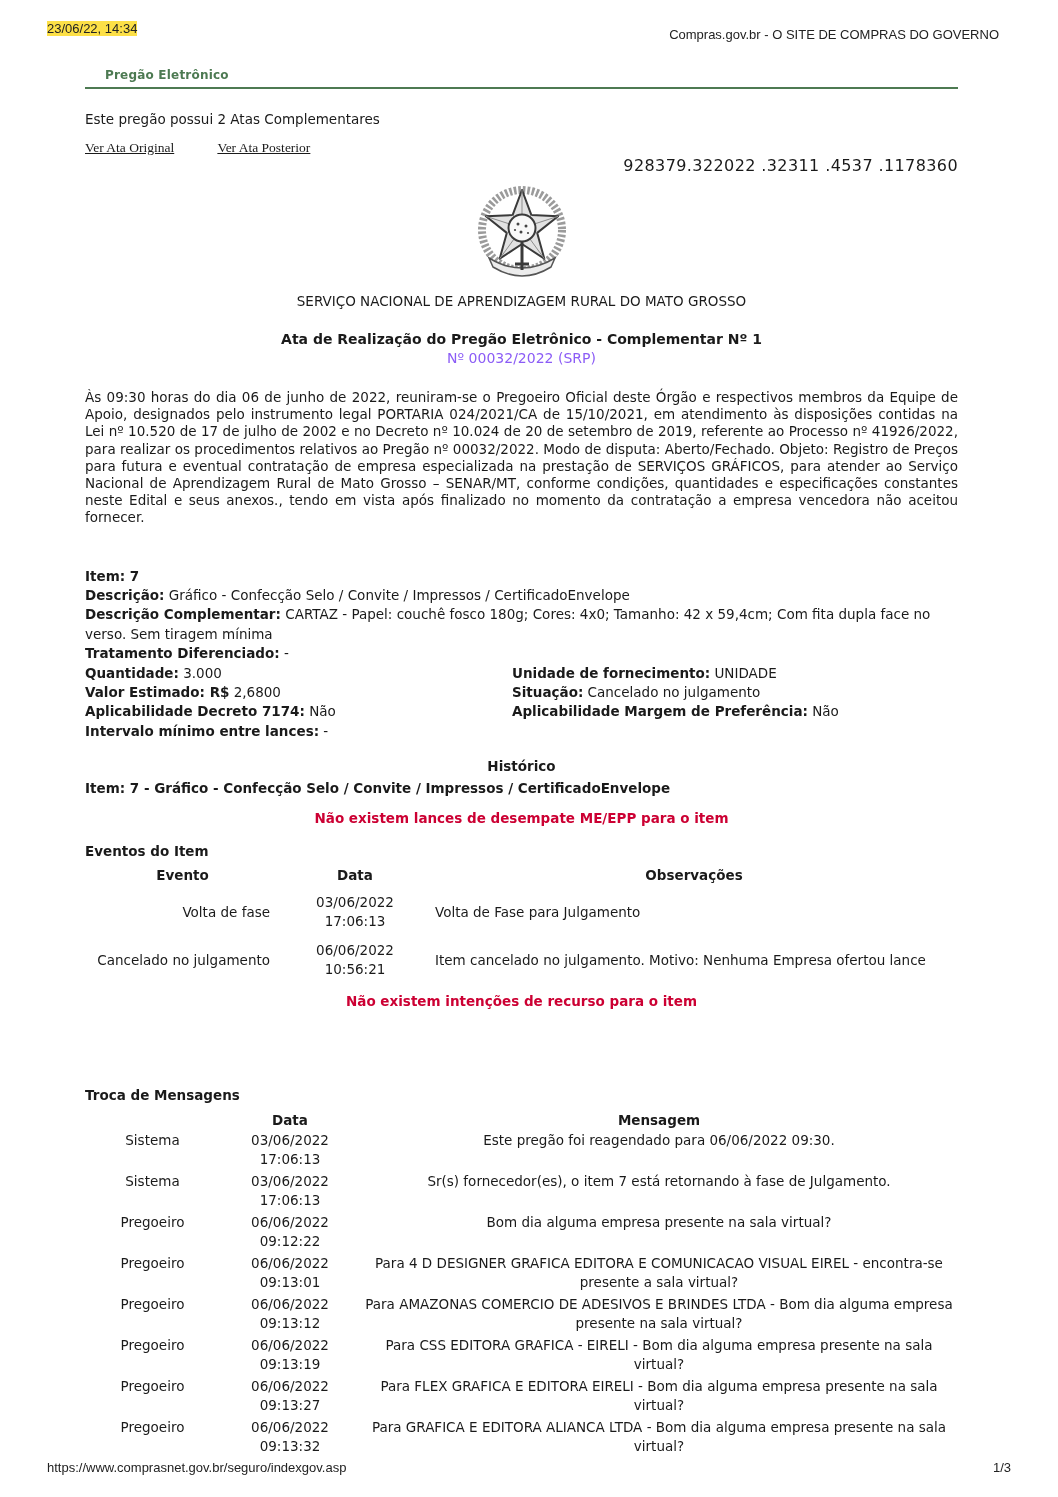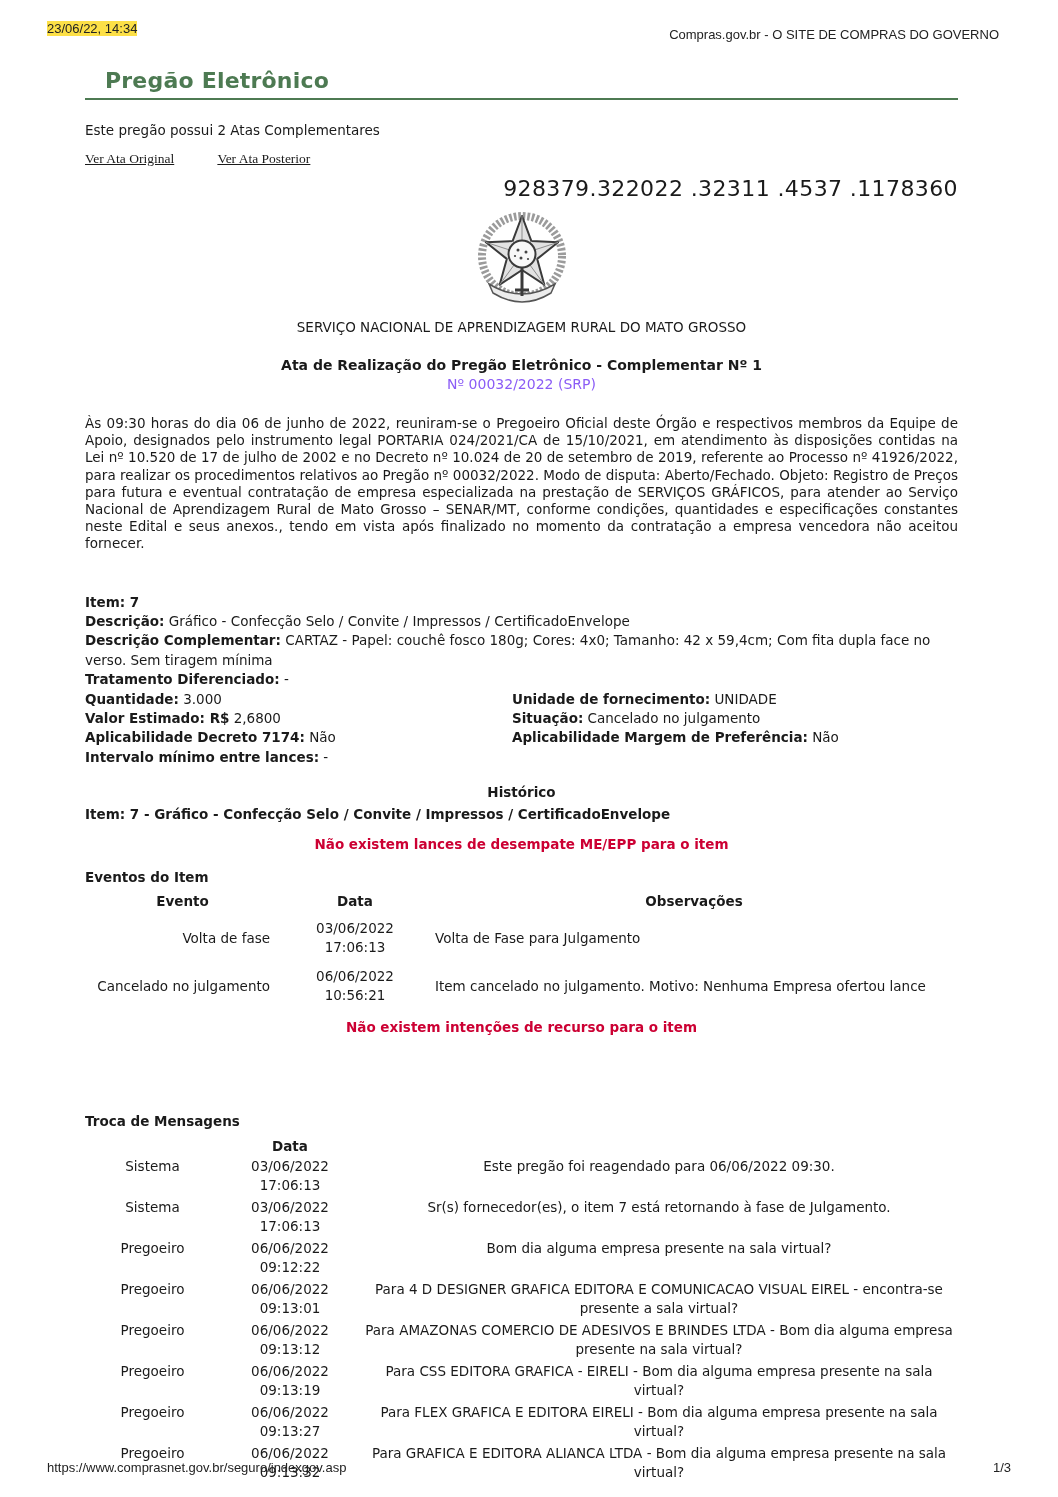--- a/index.html
+++ b/index.html
@@ -25,32 +25,32 @@
   .doc-footer {
     position:absolute; bottom:22px; left:47px; right:47px;
     font-family:"Liberation Sans", sans-serif;
     font-size:13px; color:#222;
     display:flex; justify-content:space-between;
   }
   .content { position:absolute; top:56px; left:85px; width:873px; }
 
   .green-title {
     margin-top:12px;
-    font-size:22px; font-weight:bold;
+    font-size:12px; font-weight:bold;
     color:#4d7a52;
     padding-left:20px;
     letter-spacing:0.2px;
   }
   .green-rule { margin-top:5px; border-bottom:2px solid #4d7a52; }
 
   .atas-note { margin-top:22px; }
   .links-row { margin-top:13px;font-family:Liberation Serif, serif; }
   .doc-link { color:#1a1a1a; text-decoration:underline; margin-right:40px; cursor:pointer; }
 
-  .process-number { margin-top:9px; text-align:right; font-size:22px; letter-spacing:0.4px; }
+  .process-number { margin-top:0; text-align:right; font-size:16px; letter-spacing:0.4px; }
 
   .emblem-wrap { margin-top:5px; text-align:center; height:104px; }
 
   .org-name { margin-top:9px; text-align:center; }
   .doc-title { margin-top:22px; text-align:center; font-weight:bold; font-size:14px; }
   .doc-subtitle { margin-top:3px; text-align:center; color:#8b5cf6; font-size:14px; }
 
   .intro { margin-top:23px; text-align:justify; line-height:17.2px; }
 
   .item-block { margin-top:40px; line-height:19.4px; }
@@ -175,20 +175,21 @@
       </div>
       <div class="ev-obs">Item cancelado no julgamento. Motivo: Nenhuma Empresa ofertou lance</div>
     </div>
 
     <div class="red-notice">Não existem intenções de recurso para o item</div>
 
     <div class="msgs-title">Troca de Mensagens</div>
     <div class="msg-head">
       <div></div>
       <div>Data</div>
+      <div>Mensagem</div>
     </div>
 
     <div class="msg-row">
       <div class="msg-sender">Sistema</div>
       <div class="msg-data">
           <span>03/06/2022</span>
           <span>17:06:13</span>
         </div>
       <div class="msg-text">Este pregão foi reagendado para 06/06/2022 09:30.</div>
     </div>

